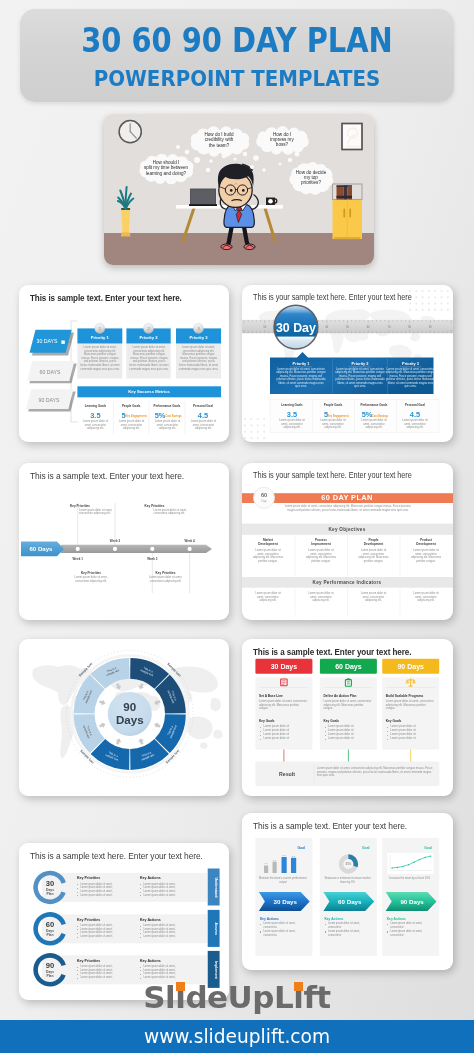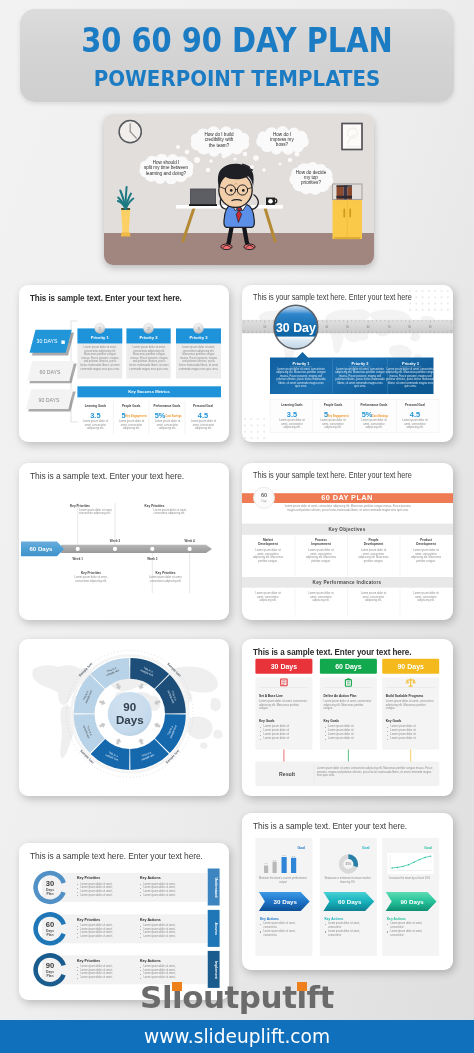--- a/index.html
+++ b/index.html
@@ -1094,17 +1094,17 @@
         <li>Lorem ipsum dolor sit amet, consectetur</li>
         <li>Lorem ipsum dolor sit amet, consectetur</li>
       </ul>
     <ul class="bul b8" style="left:144.8px;top:109px;width:48px">
         <li>Lorem ipsum dolor sit amet, consectetur</li>
         <li>Lorem ipsum dolor sit amet, consectetur</li>
       </ul>
   </div>
 
   <div class="logo">
-    <span class="lg1">Sl</span><span class="lg-i"><span class="lg-sq"></span><span>i</span></span><span class="lg1">output</span><span class="lg-i"><span class="lg-sq"></span><span>i</span></span><span class="lg1">ft</span>
+    <span class="lg1">Sl</span><span class="lg-i"><span class="lg-sq"></span><span>i</span></span><span class="lg1">deUpL</span><span class="lg-i"><span class="lg-sq"></span><span>i</span></span><span class="lg1">ft</span>
   </div>
   <div class="urlbar">www.slideuplift.com</div>
 
 </div>
 
 </body></html>

